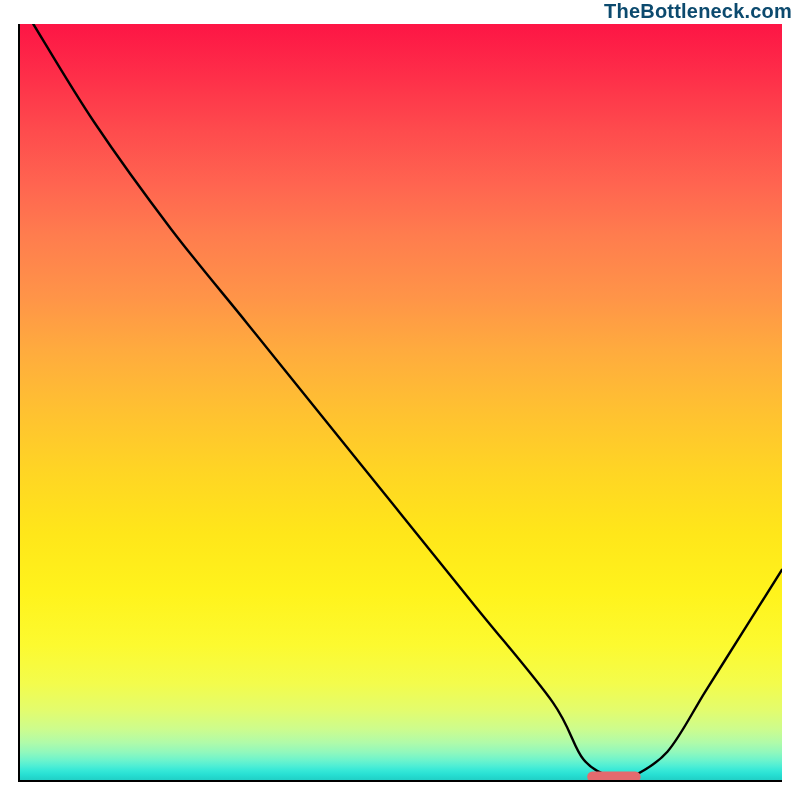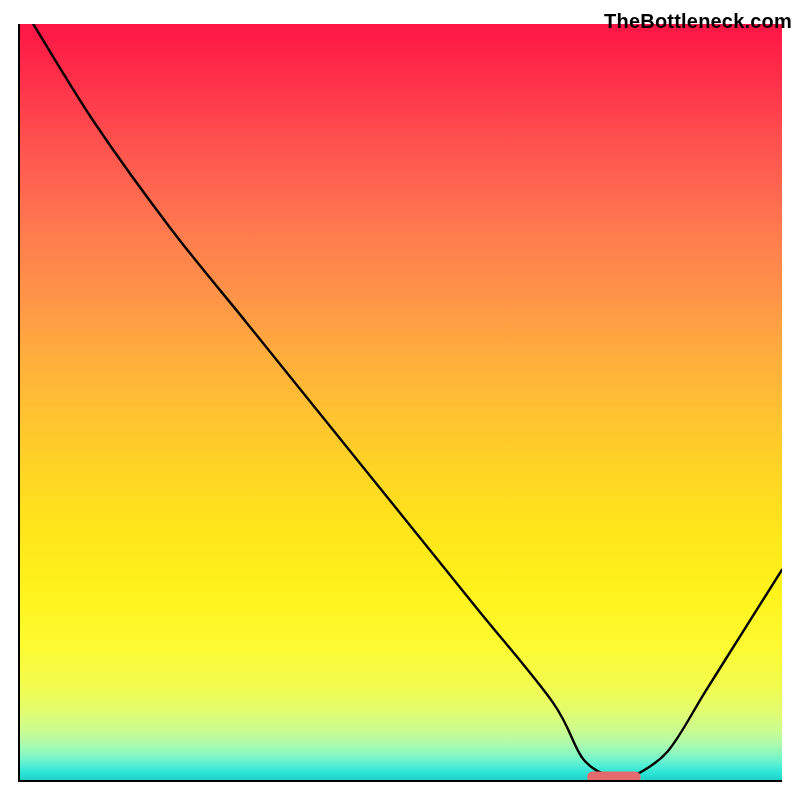--- a/index.html
+++ b/index.html
@@ -11,23 +11,23 @@
     font-family: Arial, Helvetica, sans-serif;
     overflow: hidden;
   }
   .wrap {
     position: relative;
     width: 800px;
     height: 800px;
   }
   .watermark {
     position: absolute;
-    top: 10px;
+    top: 0;
     right: 8px;
-    color: #000000;
+    color: #0c4a6e;
     font-size: 20px;
     font-weight: 600;
     z-index: 20;
     letter-spacing: 0.2px;
   }
   .plot {
     position: absolute;
     left: 18px;
     top: 24px;
     width: 764px;

